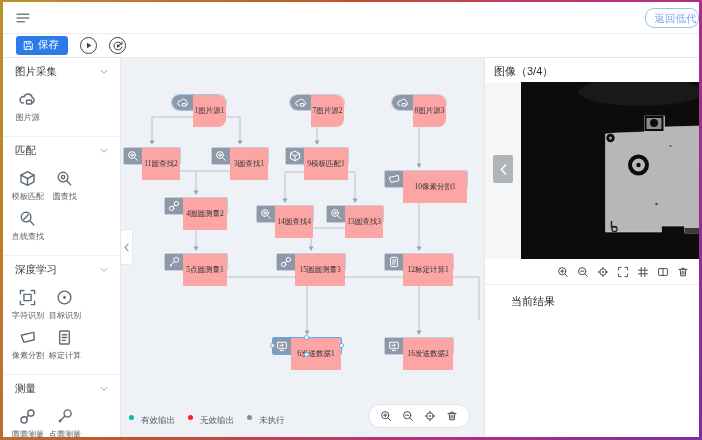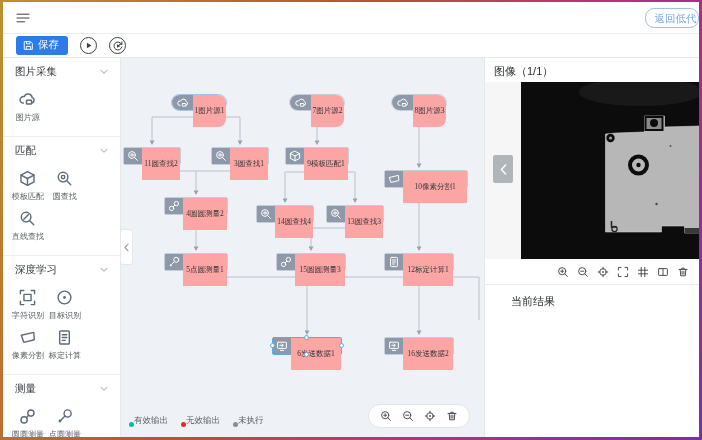--- a/index.html
+++ b/index.html
@@ -50,21 +50,21 @@
   .node.pill .nicon { width:21px; border-radius:8px 0 0 8px; }
   .node.pill .nlabel { border-radius:0 8px 8px 0; }
   .node.accent { border-color:#9ec5ea; }
   .node.selected { border-color:#5aa9e8; }
   .handle { position:absolute; width:5px; height:5px; background:#fff; border:1px solid #55aee8;
     border-radius:50%; }
   #collapse-tab { position:absolute; left:-1px; top:171px; width:13px; height:36px; background:#fff;
     border:1px solid #e3e6ea; border-radius:3px; display:flex; align-items:center; justify-content:center;
     color:#98a0a8; cursor:pointer; }
   #legend { position:absolute; left:8px; bottom:10px; display:flex; gap:13px; }
-  .legend-item { display:flex; align-items:flex-end; gap:0; font-size:8.5px; color:#5a6066; }
+  .legend-item { display:flex; align-items:flex-start; gap:7px; font-size:8.5px; color:#5a6066; }
   .legend-dot { width:5px; height:5px; border-radius:50%; }
   #canvas-zoombar { position:absolute; right:14px; bottom:9px; height:24px; background:#fff;
     border:1px solid #e2e4e8; border-radius:13px; display:flex; align-items:center; gap:10px;
     padding:0 11px; color:#4a4f55; }
   .tb-icon { display:flex; align-items:center; cursor:pointer; }
 
   
   #right-panel { width:215px; flex:0 0 auto; border-left:1px solid #e6e8ea; background:#fff;
     display:flex; flex-direction:column; overflow:hidden; }
   #rp-title { font-size:11px; color:#2b2f33; padding:6px 10px 3px 9px; }
@@ -481,21 +481,21 @@
             </span>
             <span class="tb-icon">
               <svg width="12" height="12" viewBox="0 0 12 12" fill="none" stroke="currentColor" stroke-width="1" stroke-linecap="round" stroke-linejoin="round">
                 <path d="M2,3.4h8M4.8,3.4V2.2h2.4v1.2M3.2,3.4l.5,6.4h4.6l.5-6.4M5.1,5.2v3M6.9,5.2v3"></path>
               </svg>
             </span>
           </div>
     </div>
 
     <div id="right-panel">
-      <div id="rp-title">图像（1/1）</div>
+      <div id="rp-title">图像（3/4）</div>
       <div id="viewer">
         <div class="strip"></div>
         <svg viewBox="0 0 183 177" preserveAspectRatio="xMidYMid slice">
           <rect width="183" height="177" fill="#0c0c0c"></rect>
           <ellipse cx="122" cy="10" rx="62" ry="14" fill="#191919"></ellipse>
           <polygon points="87,52 98,51 126,50 126,34 146,34 146,45 183,44 183,151 166,151 166,144 143,144 143,150 87,150" fill="#b7b7b7" stroke="#d2d2d2" stroke-width="0.6"></polygon>
           <rect x="127" y="35" width="17" height="13" fill="#8a8a8a" stroke="#0c0c0c" stroke-width="2"></rect>
           <circle cx="135.5" cy="41" r="4" fill="#0c0c0c"></circle>
           <circle cx="92" cy="56" r="4.2" fill="#0c0c0c"></circle>
           <circle cx="92" cy="56" r="1.6" fill="#9a9a9a"></circle>

